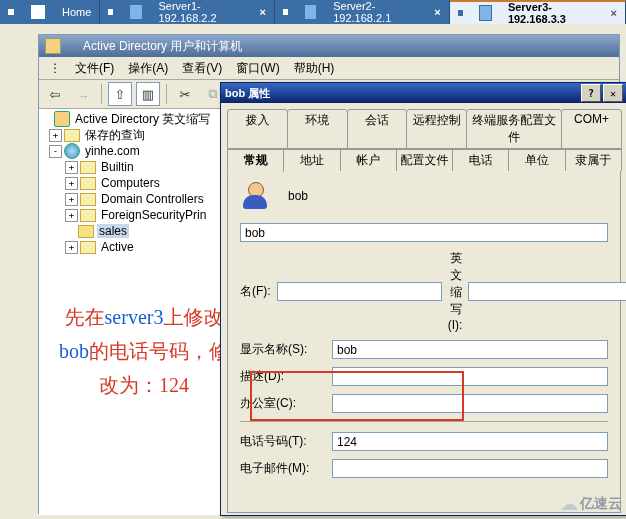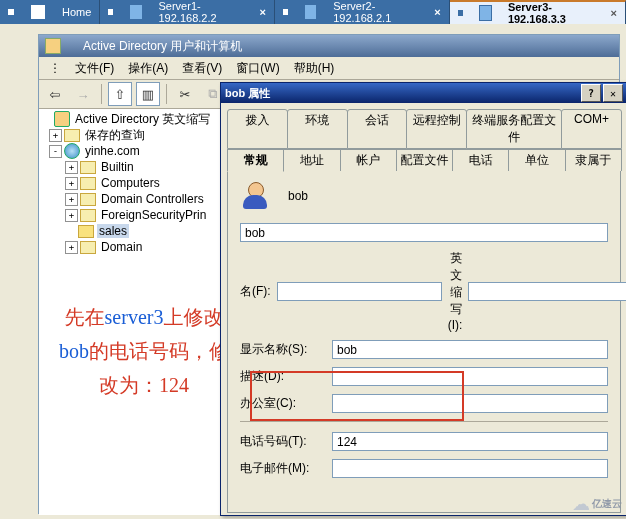--- a/index.html
+++ b/index.html
@@ -52,21 +52,21 @@
 .usericon .head{width:14px;height:14px;border-radius:50%;background:#f3c690;border:1px solid #8a5a2a;position:absolute;left:8px;top:1px}
 .usericon .body{width:24px;height:14px;border-radius:10px 10px 3px 3px;background:#3a5bbf;position:absolute;left:3px;top:14px}
 .frow{display:flex;align-items:center;gap:6px}
 .flbl{width:86px;white-space:nowrap}
 .finput{flex:1;height:19px;border:1px solid #7f9db9;background:#fff;padding:0 4px;font-size:12px;box-sizing:border-box}
 .finput.short{flex:0 0 140px}
 .fgap{width:70px;text-align:right}
 .btn{height:21px;border:1px solid #919b9c;background:#ece9d8;padding:0 8px;box-shadow:inset 1px 1px #fff,inset -1px -1px #aca899}
 .watermark{position:absolute;right:4px;bottom:4px;z-index:50;display:flex;align-items:center;gap:2px;opacity:0.92}
 .watermark .cloud{font-size:18px;color:#bfc7d2}
-.watermark .txt{font-size:10px;color:#8a94a6;font-weight:bold}
+.watermark .txt{font-size:14px;color:#8a94a6;font-weight:bold}
 .hr{border:none;border-top:1px solid #aca899;margin:0 0 2px 0}
 </style>
 </head>
 <body>
 
 <div class="root">
 
   <div class="tabs">
     <div class="tab">
         <span class="sq"></span>
@@ -156,21 +156,21 @@
             <span class="lbl">ForeignSecurityPrin</span>
           </div>
         <div class="trow" style="padding-left:24px">
             <span class="nexp"></span>
             <span class="fold open"></span>
             <span class="lbl sel">sales</span>
           </div>
         <div class="trow" style="padding-left:24px">
             <span class="exp">+</span>
             <span class="fold"></span>
-            <span class="lbl">Domain</span>
+            <span class="lbl">Active</span>
           </div>
       </div>
     </div>
   </div>
 
   <div class="annot">
     <span>先在</span><span class="blue">server3</span><span>上修改</span><br>
     <span class="blue">bob</span><span>的电话号码，修</span><br>
     <span>改为：124</span>
   </div>

